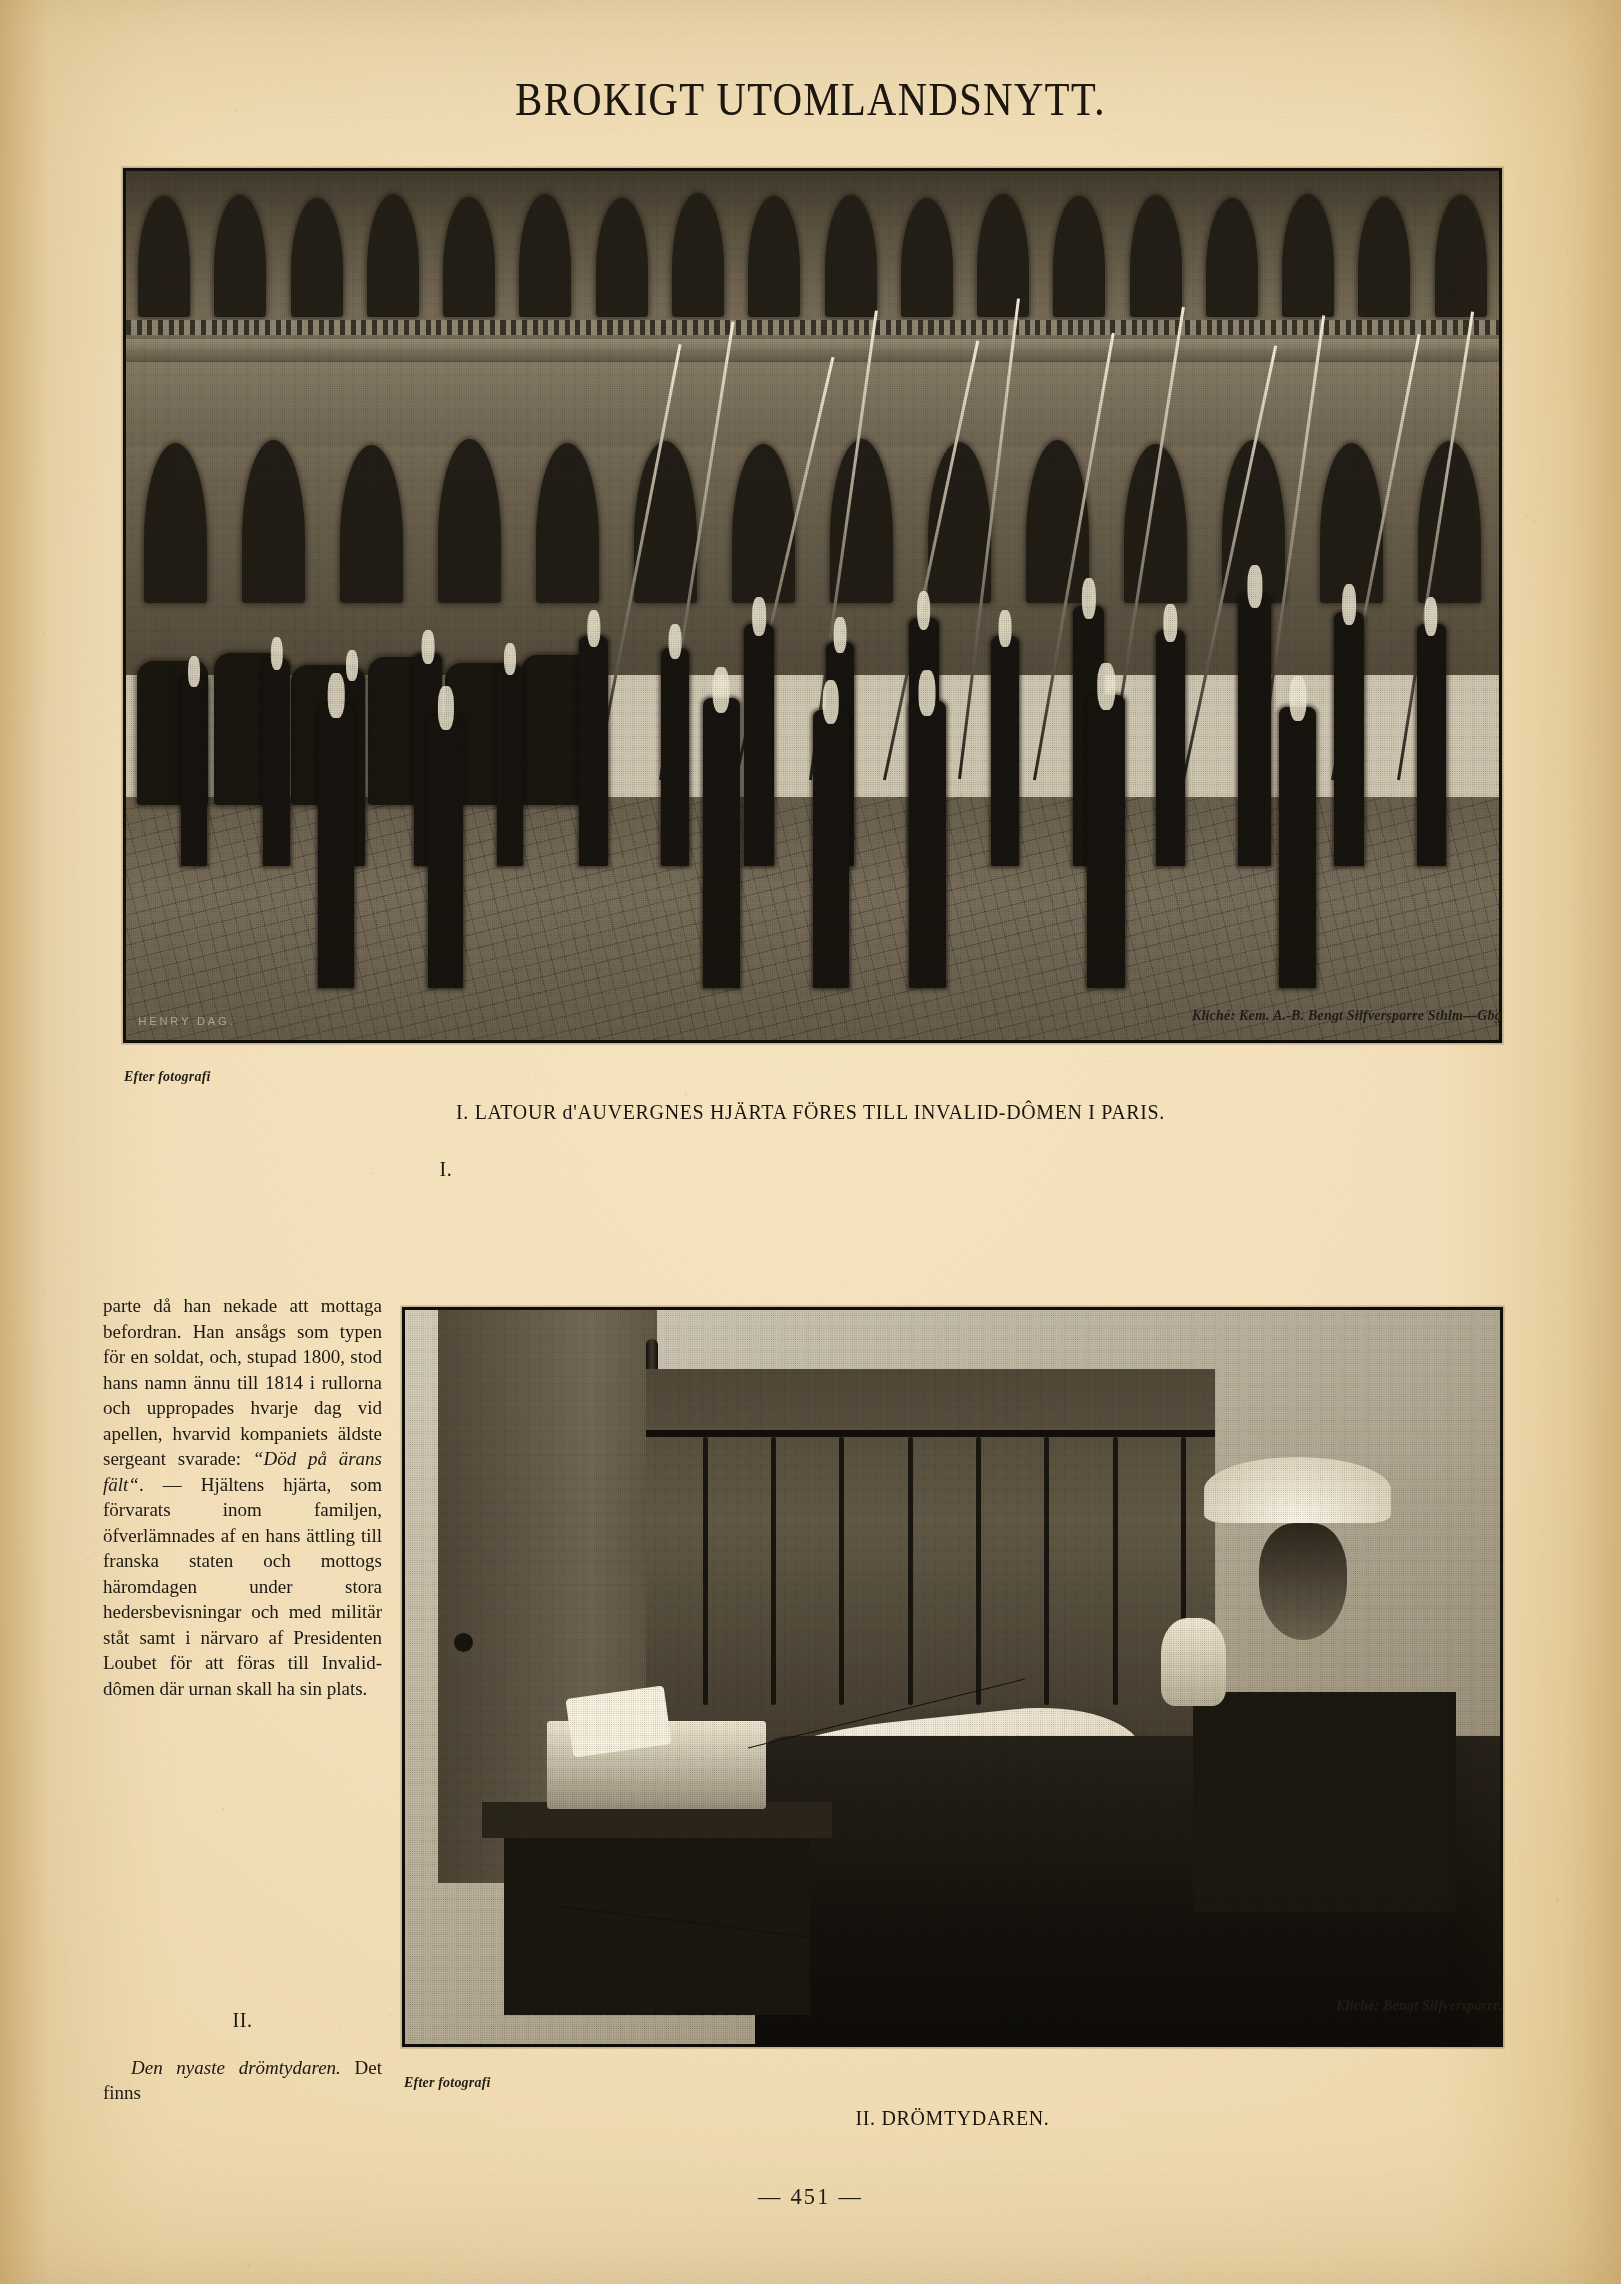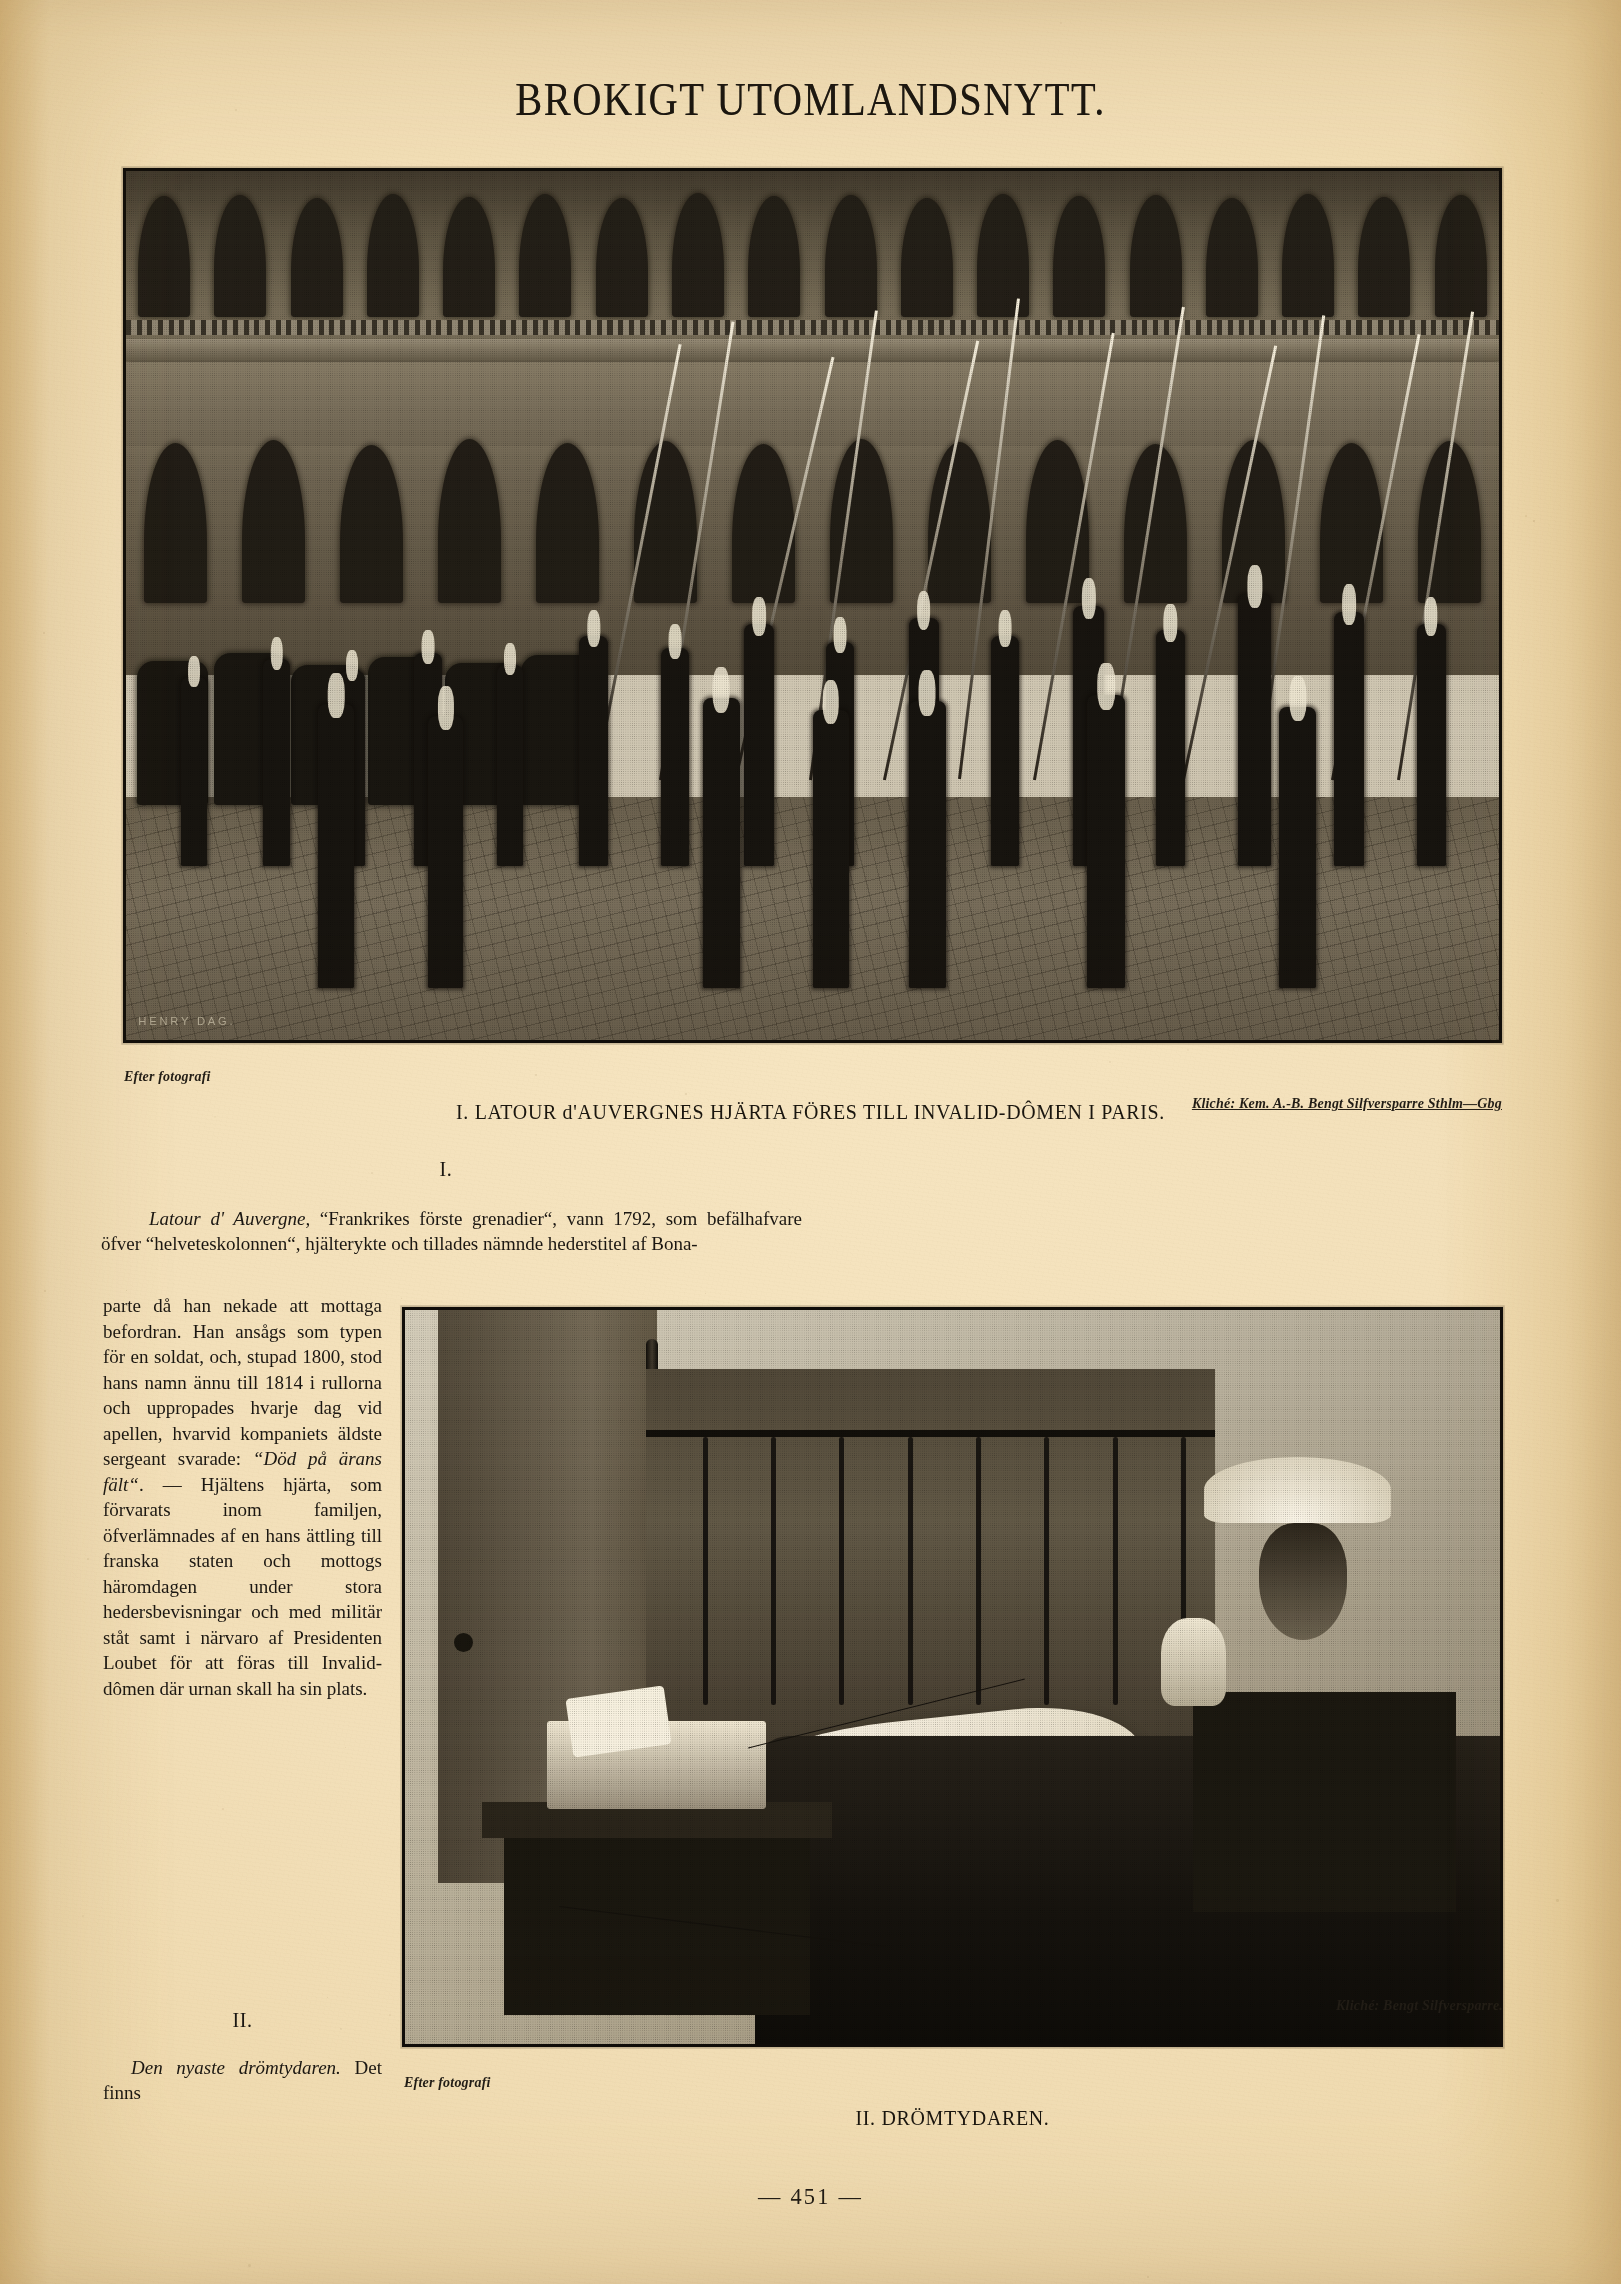--- a/index.html
+++ b/index.html
@@ -374,30 +374,27 @@
         <div class="sold" style="left:84%;width:37px;height:95%;"></div>
       </div>
 
       <div class="embmark">HENRY DAG.</div>
       <div class="halftone"></div>
       <div class="photofade"></div>
     </div>
   </div>
 
   <div class="credit-l" style="left:124px;top:1069px;">Efter fotografi</div>
-  <div class="credit-r" style="left:1009px;top:1096px;width:493px;text-decoration:underline;">
+  <div class="credit-r" style="left:1009px;top:1008px;width:493px;">
     <span>Kliché: Kem. A.-B. Bengt Silfversparre Sthlm—Gbg</span>
   </div>
   <div class="figcap" style="left:0;top:1100px;">I.  LATOUR d'AUVERGNES HJÄRTA FÖRES TILL INVALID-DÔMEN I PARIS.</div>
 
   <div class="secnum" style="left:101px;top:1158px;width:690px;">I.</div>
 
-  <div class="col" style="left:101px;top:1206px;width:701px;text-indent:48px;">
-    <span class="it">Latour d' Auvergne,</span><span> “Frankrikes förste grenadier“, vann 1792, som befälhafvare öfver “helveteskolonnen“, hjälterykte och tillades nämnde hederstitel af Bona-</span>
-  </div>
 
 
   <div class="col" style="left:103px;top:1293px;width:279px;line-height:25.5px;">
     <span>parte då han nekade att mottaga befordran. Han ansågs som typen för en soldat, och, stupad 1800, stod hans namn ännu till 1814 i rullorna och uppropades hvarje dag vid apellen, hvarvid kompaniets äldste sergeant svarade: </span><span class="it">“Död på ärans fält“</span><span>. — Hjältens hjärta, som förvarats inom familjen, öfverlämnades af en hans ättling till franska staten och mottogs häromdagen under stora hedersbevisningar och med militär ståt samt i närvaro af Presidenten Loubet för att föras till Invalid-dômen där urnan skall ha sin plats.</span>
   </div>
 
   <div class="secnum" style="left:103px;top:2009px;width:279px;">II.</div>
 
   <div class="col" style="left:103px;top:2055px;width:279px;text-indent:28px;">
     <span class="it">Den nyaste drömtydaren.</span><span> Det finns</span>

